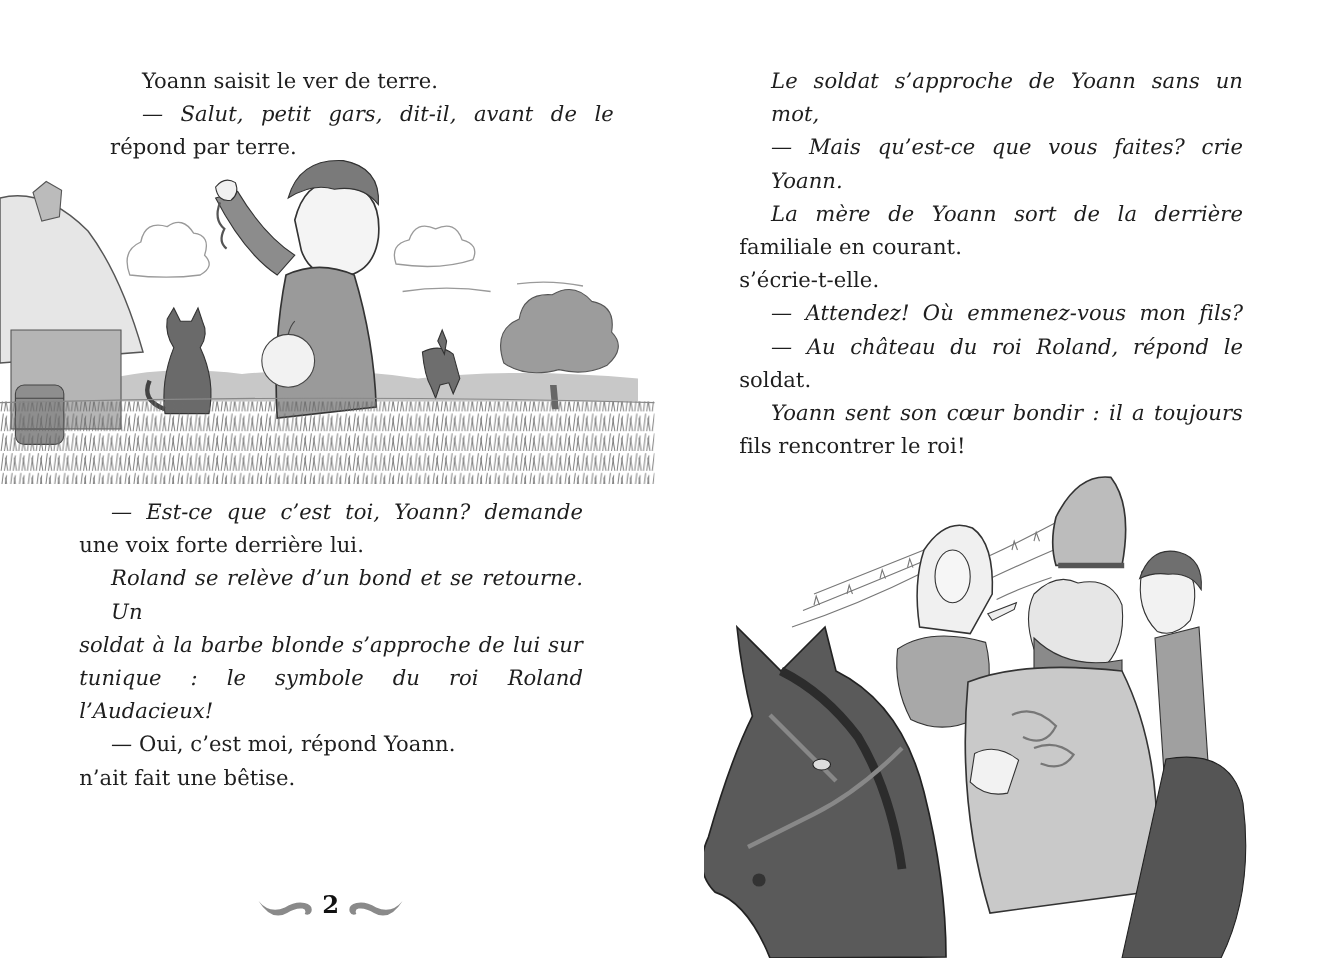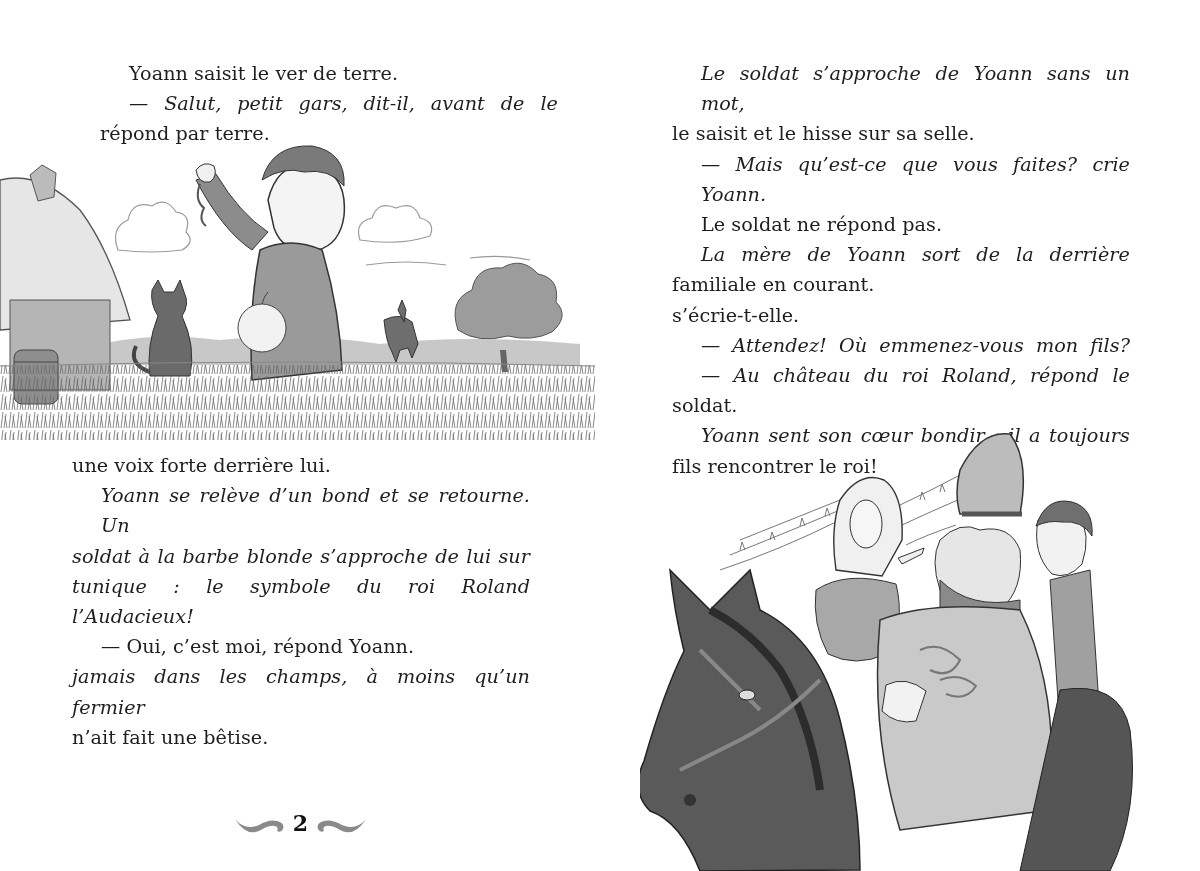--- a/index.html
+++ b/index.html
@@ -77,47 +77,45 @@
     <g>
       <path d="M458 190 q-10 -30 14 -40 q4 -24 30 -22 q20 -12 36 6 q22 4 18 28 q14 14 -4 30 q-20 10 -44 4 q-30 8 -50 -6z" fill="#9c9c9c" stroke="#555"></path>
       <path d="M500 210 l2 22 l6 0 l-2 -22z" fill="#666"></path>
     </g>
 
     <rect x="0" y="225" width="595" height="75" fill="url(#grass)"></rect>
     <path d="M0 226 Q300 218 595 226" stroke="#888" fill="none"></path>
   </svg>
 
   <div class="para" style="left:72px; top:451px; width:458px;">
+    <span class="line indent justify">— Est-ce que c’est toi, Yoann? demande</span>
     <span class="line">une voix forte derrière lui.</span>
-    <span class="line indent justify">Yoann se relève d’un bond et se retourne. Un</span>
+    <span class="line indent justify">Roland se relève d’un bond et se retourne. Un</span>
     <span class="line justify">soldat à la barbe blonde s’approche de lui sur</span>
     <span class="line justify">tunique :  le symbole du roi Roland l’Audacieux!</span>
     <span class="line indent">— Oui, c’est moi, répond Yoann.</span>
-    <span class="line justify">jamais dans les champs, à moins qu’un fermier</span>
     <span class="line">n’ait fait une bêtise.</span>
   </div>
 
   <div class="folio">
     <svg class="swash" viewBox="0 0 54 20">
       <path d="M2 6 q10 12 24 6 q10 -6 18 -4 q8 2 6 8 q-2 4 -6 2 q2 -4 -2 -5 q-6 -1 -14 4 q-14 8 -26 -11z" fill="#8a8a8a"></path>
     </svg>
     <span class="folio-num">2</span>
     <svg class="swash" viewBox="0 0 54 20">
       <path d="M52 6 q-10 12 -24 6 q-10 -6 -18 -4 q-8 2 -6 8 q2 4 6 2 q-2 -4 2 -5 q6 -1 14 4 q14 8 26 -11z" fill="#8a8a8a"></path>
     </svg>
   </div>
 </div>
 
 <div class="page right">
 
   <div class="para" style="left:72px; top:59px; width:458px;">
     <span class="line indent justify">Le soldat s’approche de Yoann sans un mot,</span>
-    <span class="line">le saisit et le hisse sur sa selle.</span>
     <span class="line indent justify">— Mais qu’est-ce que vous faites? crie Yoann.</span>
-    <span class="line indent">Le soldat ne répond pas.</span>
     <span class="line indent justify">La mère de Yoann sort de la derrière</span>
     <span class="line">familiale en courant.</span>
     <span class="line">s’écrie-t-elle.</span>
     <span class="line indent justify">— Attendez! Où emmenez-vous mon fils?</span>
     <span class="line indent justify">— Au château du roi Roland, répond le</span>
     <span class="line">soldat.</span>
     <span class="line indent justify">Yoann sent son cœur bondir :  il a toujours</span>
     <span class="line">fils rencontrer le roi!</span>
   </div>
 

